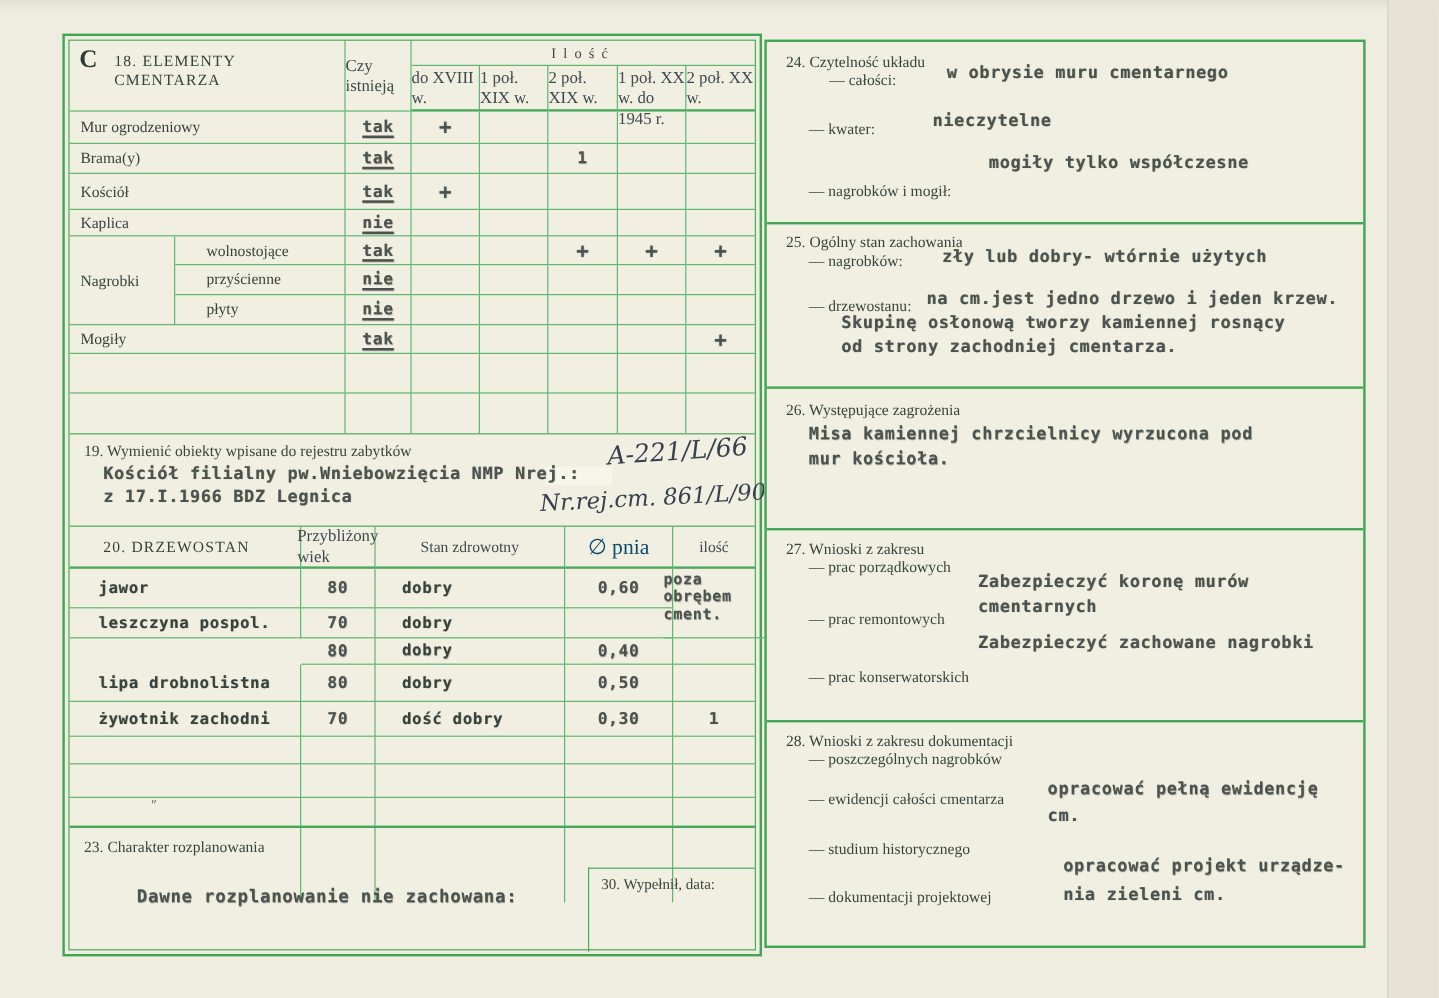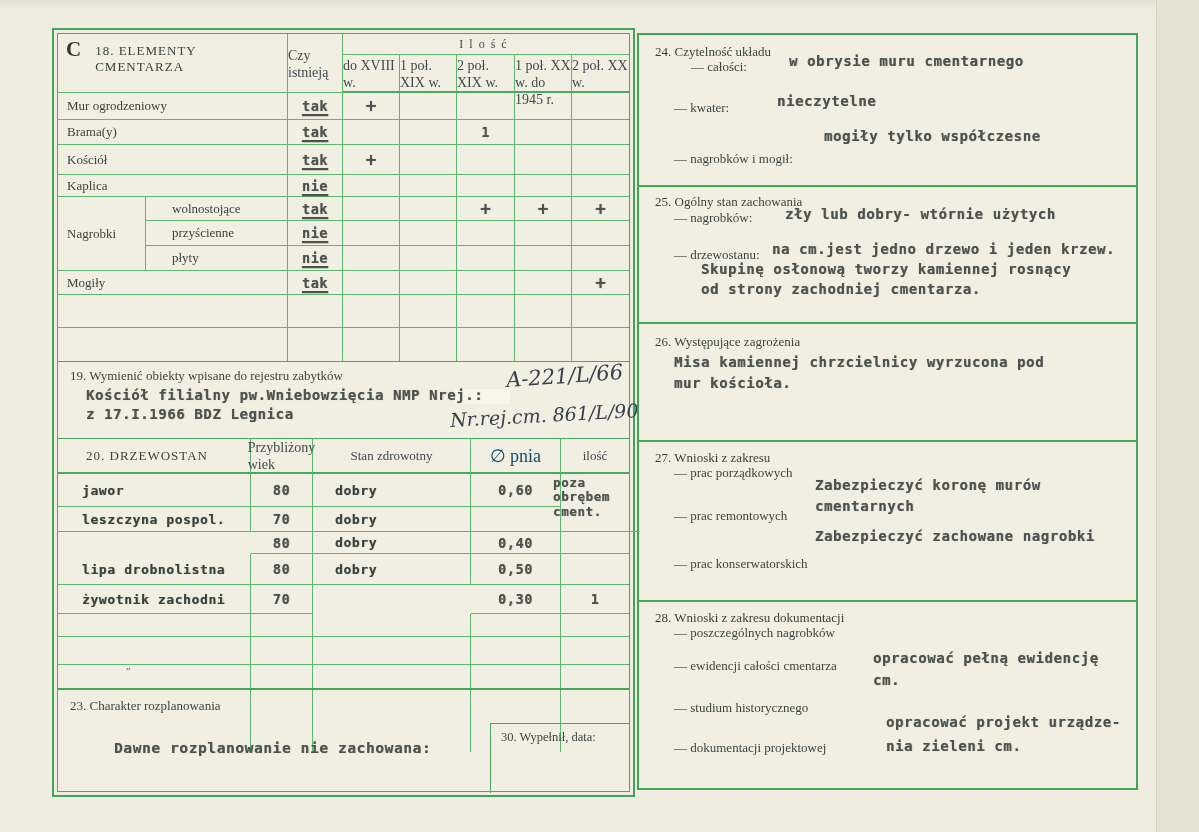--- a/index.html
+++ b/index.html
@@ -187,20 +187,21 @@
     <div class="cell noR" style="grid-area:4/5"></div>
 
     <div class="cell lab tw" style="grid-area:5/1;padding-left:24px;">lipa drobnolistna</div>
     <div class="cell ctr tw" style="grid-area:5/2">80</div>
     <div class="cell lab tw" style="grid-area:5/3;padding-left:22px;">dobry</div>
     <div class="cell ctr tw" style="grid-area:5/4">0,50</div>
     <div class="cell noR" style="grid-area:5/5"></div>
 
     <div class="cell lab tw" style="grid-area:6/1;padding-left:24px;">żywotnik zachodni</div>
     <div class="cell ctr tw" style="grid-area:6/2">70</div>
+    <div class="cell lab tw" style="grid-area:6/3;padding-left:22px;">dość dobry</div>
     <div class="cell ctr tw" style="grid-area:6/4">0,30</div>
     <div class="cell ctr tw noR" style="grid-area:6/5">1</div>
 
     <div class="cell" style="grid-area:7/1"></div>
     <div class="cell" style="grid-area:7/2"></div>
     <div class="cell" style="grid-area:7/3"></div>
     <div class="cell" style="grid-area:7/4"></div>
     <div class="cell noR" style="grid-area:7/5"></div>
     <div class="cell" style="grid-area:8/1"></div>
     <div class="cell" style="grid-area:8/2"></div>

